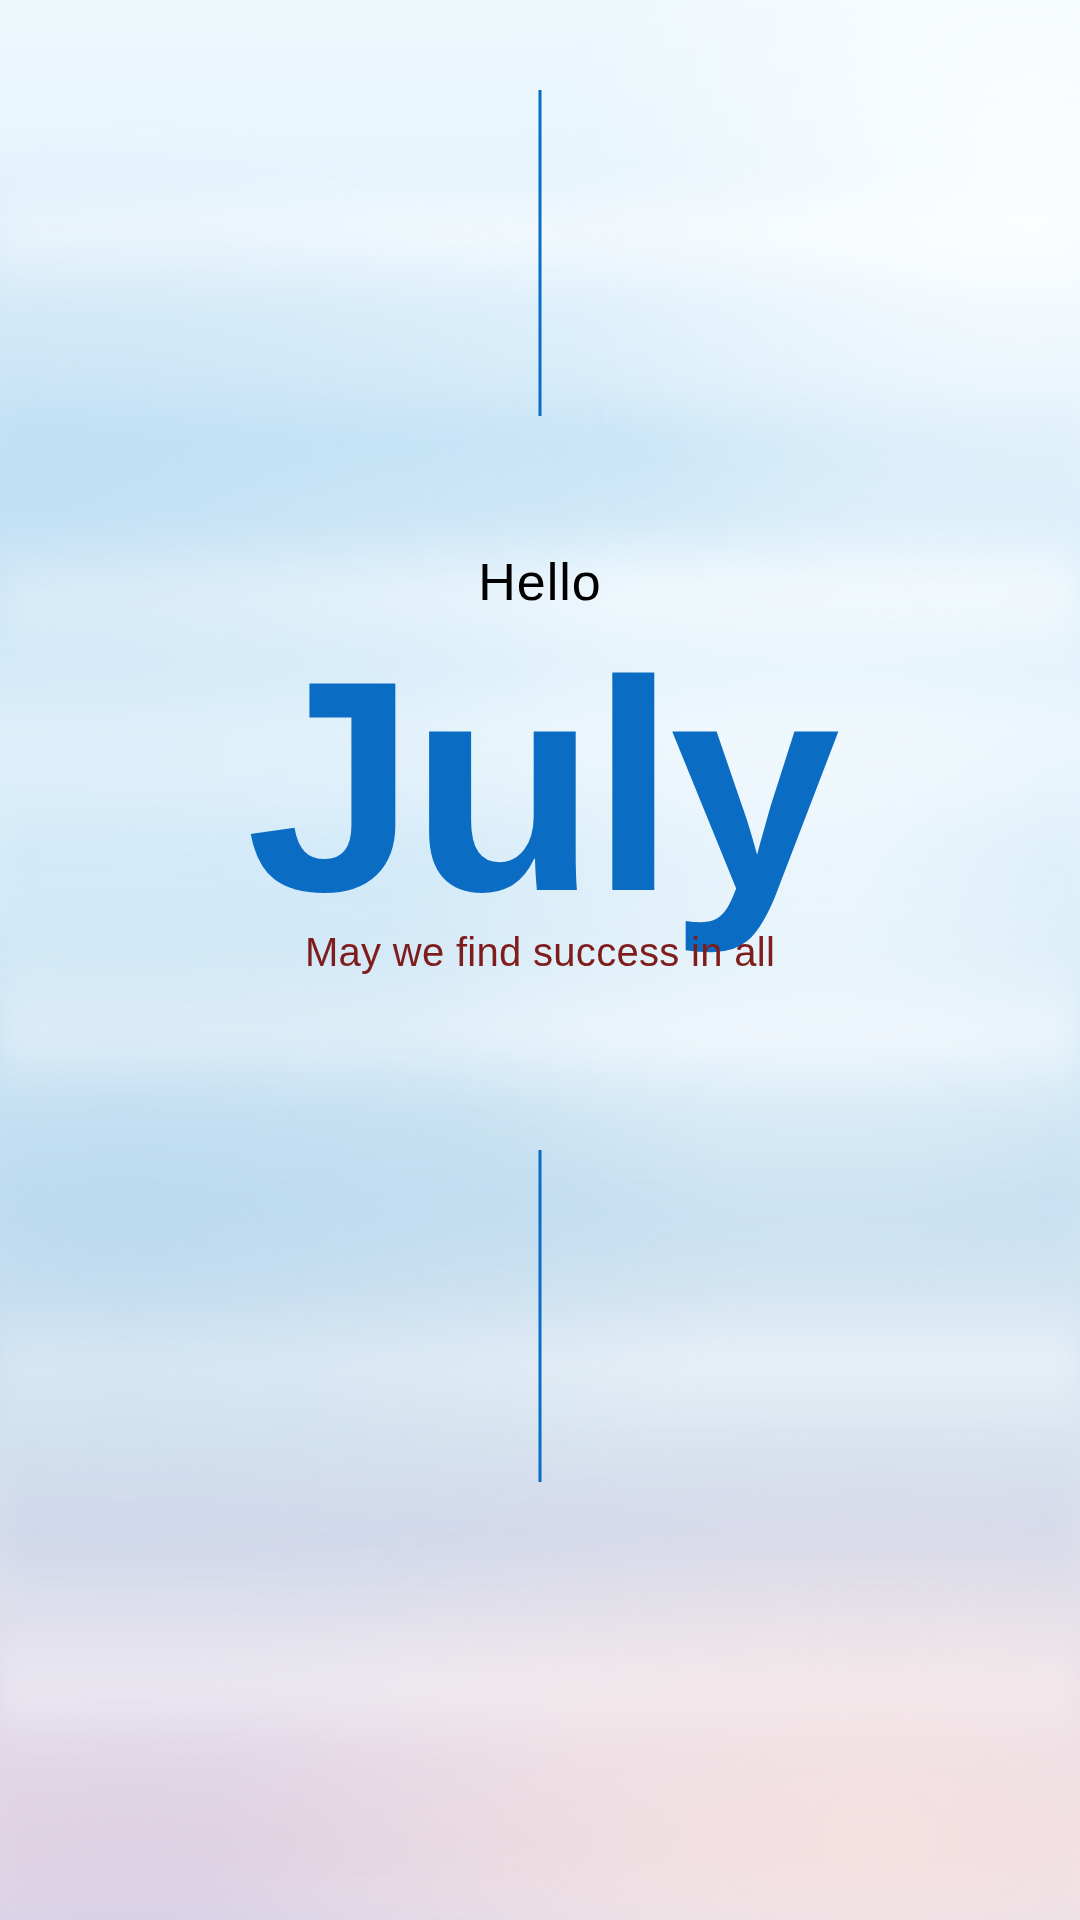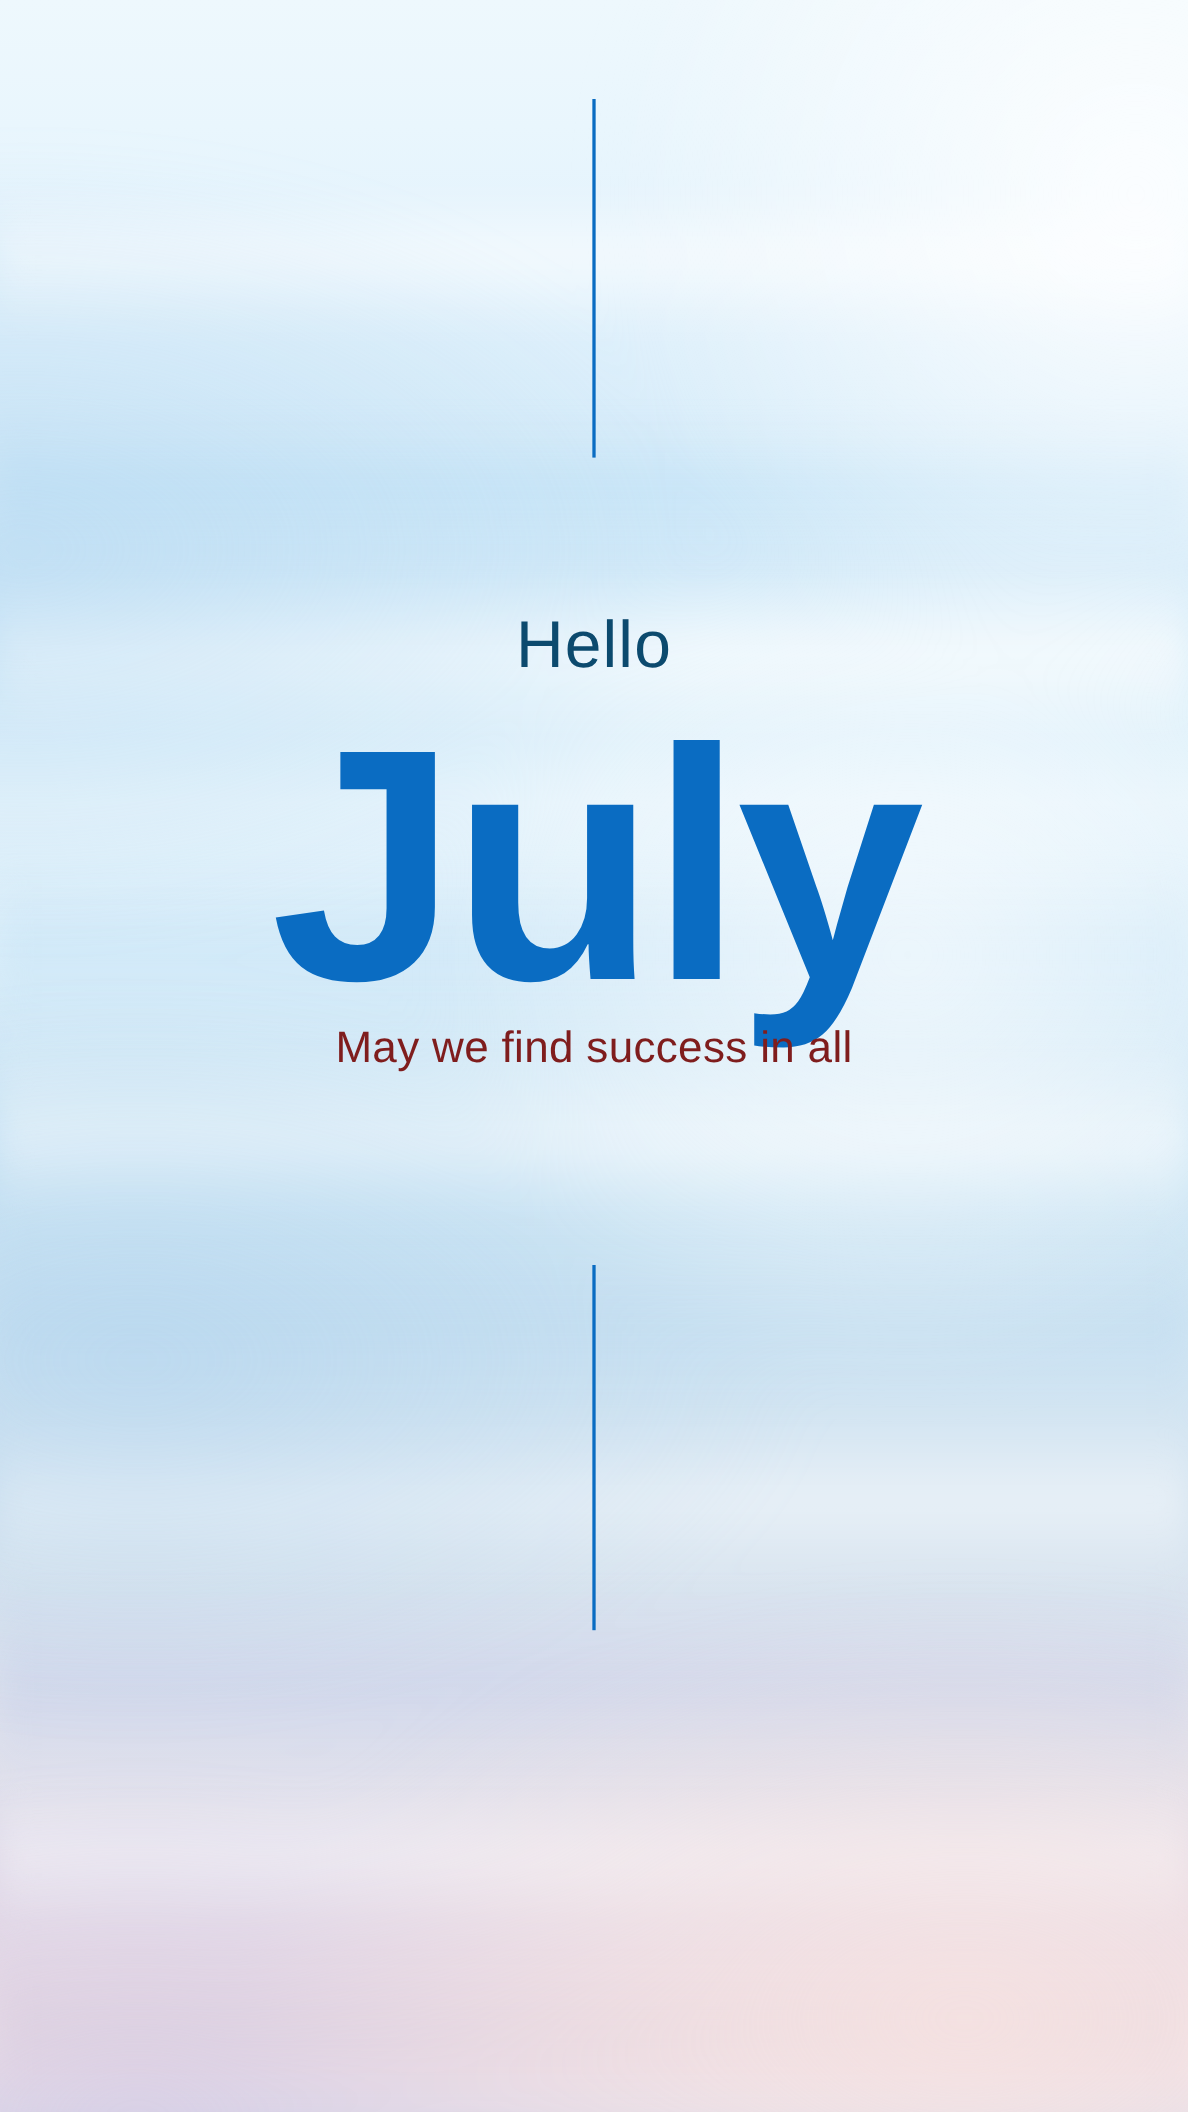--- a/index.html
+++ b/index.html
@@ -111,24 +111,24 @@
   }
   .rule-top    { top: 90px;   height: 326px; }
   .rule-bottom { top: 1150px; height: 332px; }
 
   .hello {
     position: absolute;
     top: 556px;
     left: 0;
     right: 0;
     text-align: center;
-    font-size: 60px;
+    font-size: 52px;
     font-weight: 300;
     letter-spacing: 1px;
-    color: #0c4a6e;
+    color: #000000;
     line-height: 1;
   }
 
   .month {
     position: absolute;
     top: 636px;
     left: 0;
     right: 0;
     text-align: center;
     font-size: 300px;

